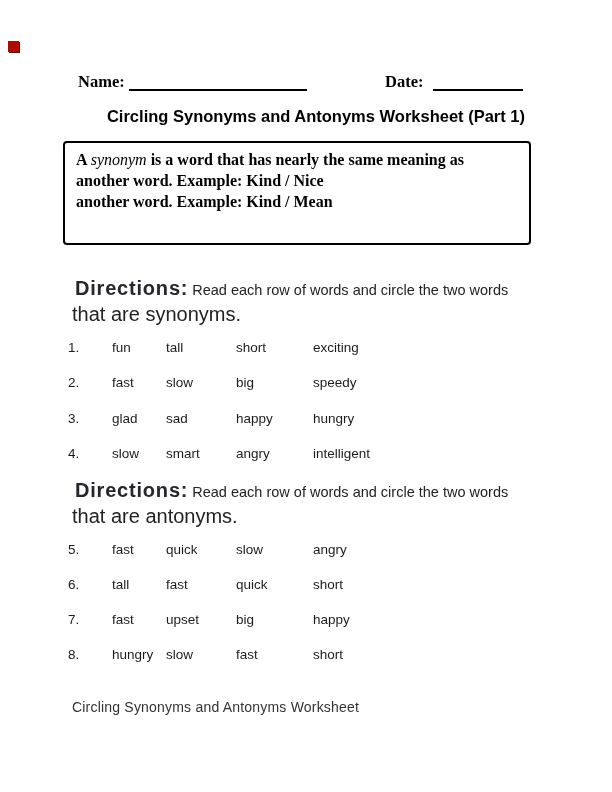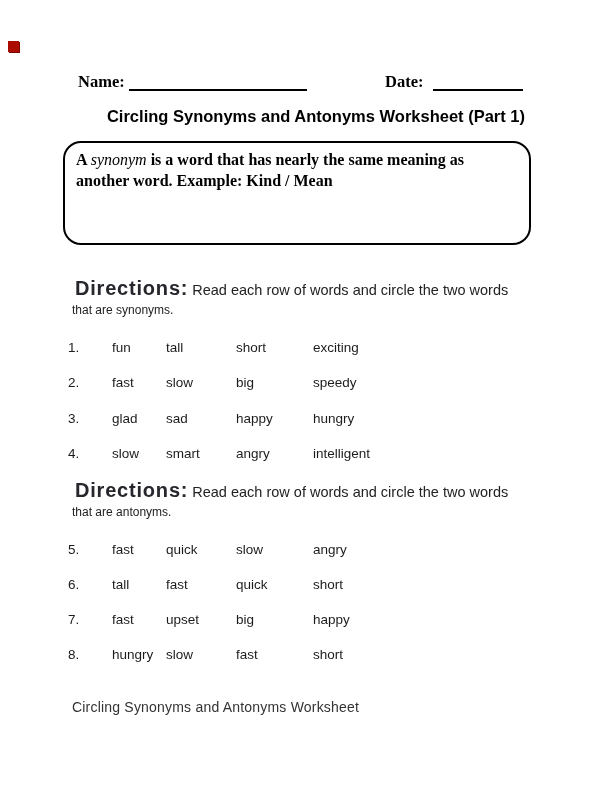--- a/index.html
+++ b/index.html
@@ -34,34 +34,34 @@
   #date-blank{left:433px;width:90px;}
   
   #worksheet-title{
     left:10px;top:107px;width:612px;
     text-align:center;
     font-weight:bold;font-size:16.5px;color:#000;
   }
   
   #definition-box{
     left:63px;top:141px;width:468px;height:104px;
-    border:2px solid #000;border-radius:18px;
+    border:2px solid #000;border-radius:4px;
     box-sizing:border-box;
     padding:6px 10px 0 11px;
     font-family:"Liberation Serif",serif;
     font-weight:bold;font-size:16px;line-height:21px;color:#000;
   }
   #definition-box .term{font-style:italic;font-weight:normal;}
   
   .dir-line1{left:75px;height:18px;font-size:14.5px;color:#222;white-space:nowrap;}
   .dir-label{
     font-weight:bold;letter-spacing:0.8px;color:#26262c;
     font-size:20px;margin-right:4px;
   }
-  .dir-line2{left:72px;height:18px;font-size:12px;color:#222;}
+  .dir-line2{left:72px;height:18px;font-size:20px;color:#222;}
   #dir1-line1{top:277px;}
   #dir1-line2{top:303px;}
   #dir2-line1{top:479px;}
   #dir2-line2{top:505px;text-align:center;}
   
   .word-row{left:0;width:612px;height:18px;}
   .word-row span{position:absolute;font-size:13.5px;color:#1c1c1c;white-space:nowrap;}
   .c0{left:68px;}
   .c1{left:112px;}
   .c2{left:166px;}
@@ -83,20 +83,21 @@
 
   <div id="name-label" class="abs hdr-label">Name:</div>
   <div id="name-blank" class="abs blank-line"></div>
   <div id="date-label" class="abs hdr-label">Date:</div>
   <div id="date-blank" class="abs blank-line"></div>
 
   <div id="worksheet-title" class="abs">Circling Synonyms and Antonyms Worksheet (Part 1)</div>
 
   <div id="definition-box" class="abs">
     <div><span>A </span><span class="term">synonym</span><span> is a word that has nearly the same meaning as</span></div>
+    <div>another word. Example: Kind / Nice</div>
     <div>another word. Example: Kind / Mean</div>
   </div>
 
   <div id="dir1-line1" class="abs dir-line1"><span class="dir-label">Directions:</span><span>Read each row of words and circle the two words</span></div>
   <div id="dir1-line2" class="abs dir-line2">that are synonyms.</div>
 
   <div id="row-0" class="abs word-row">
     <span class="c0">1.</span>
     <span class="c1">fun</span>
     <span class="c2">tall</span>

